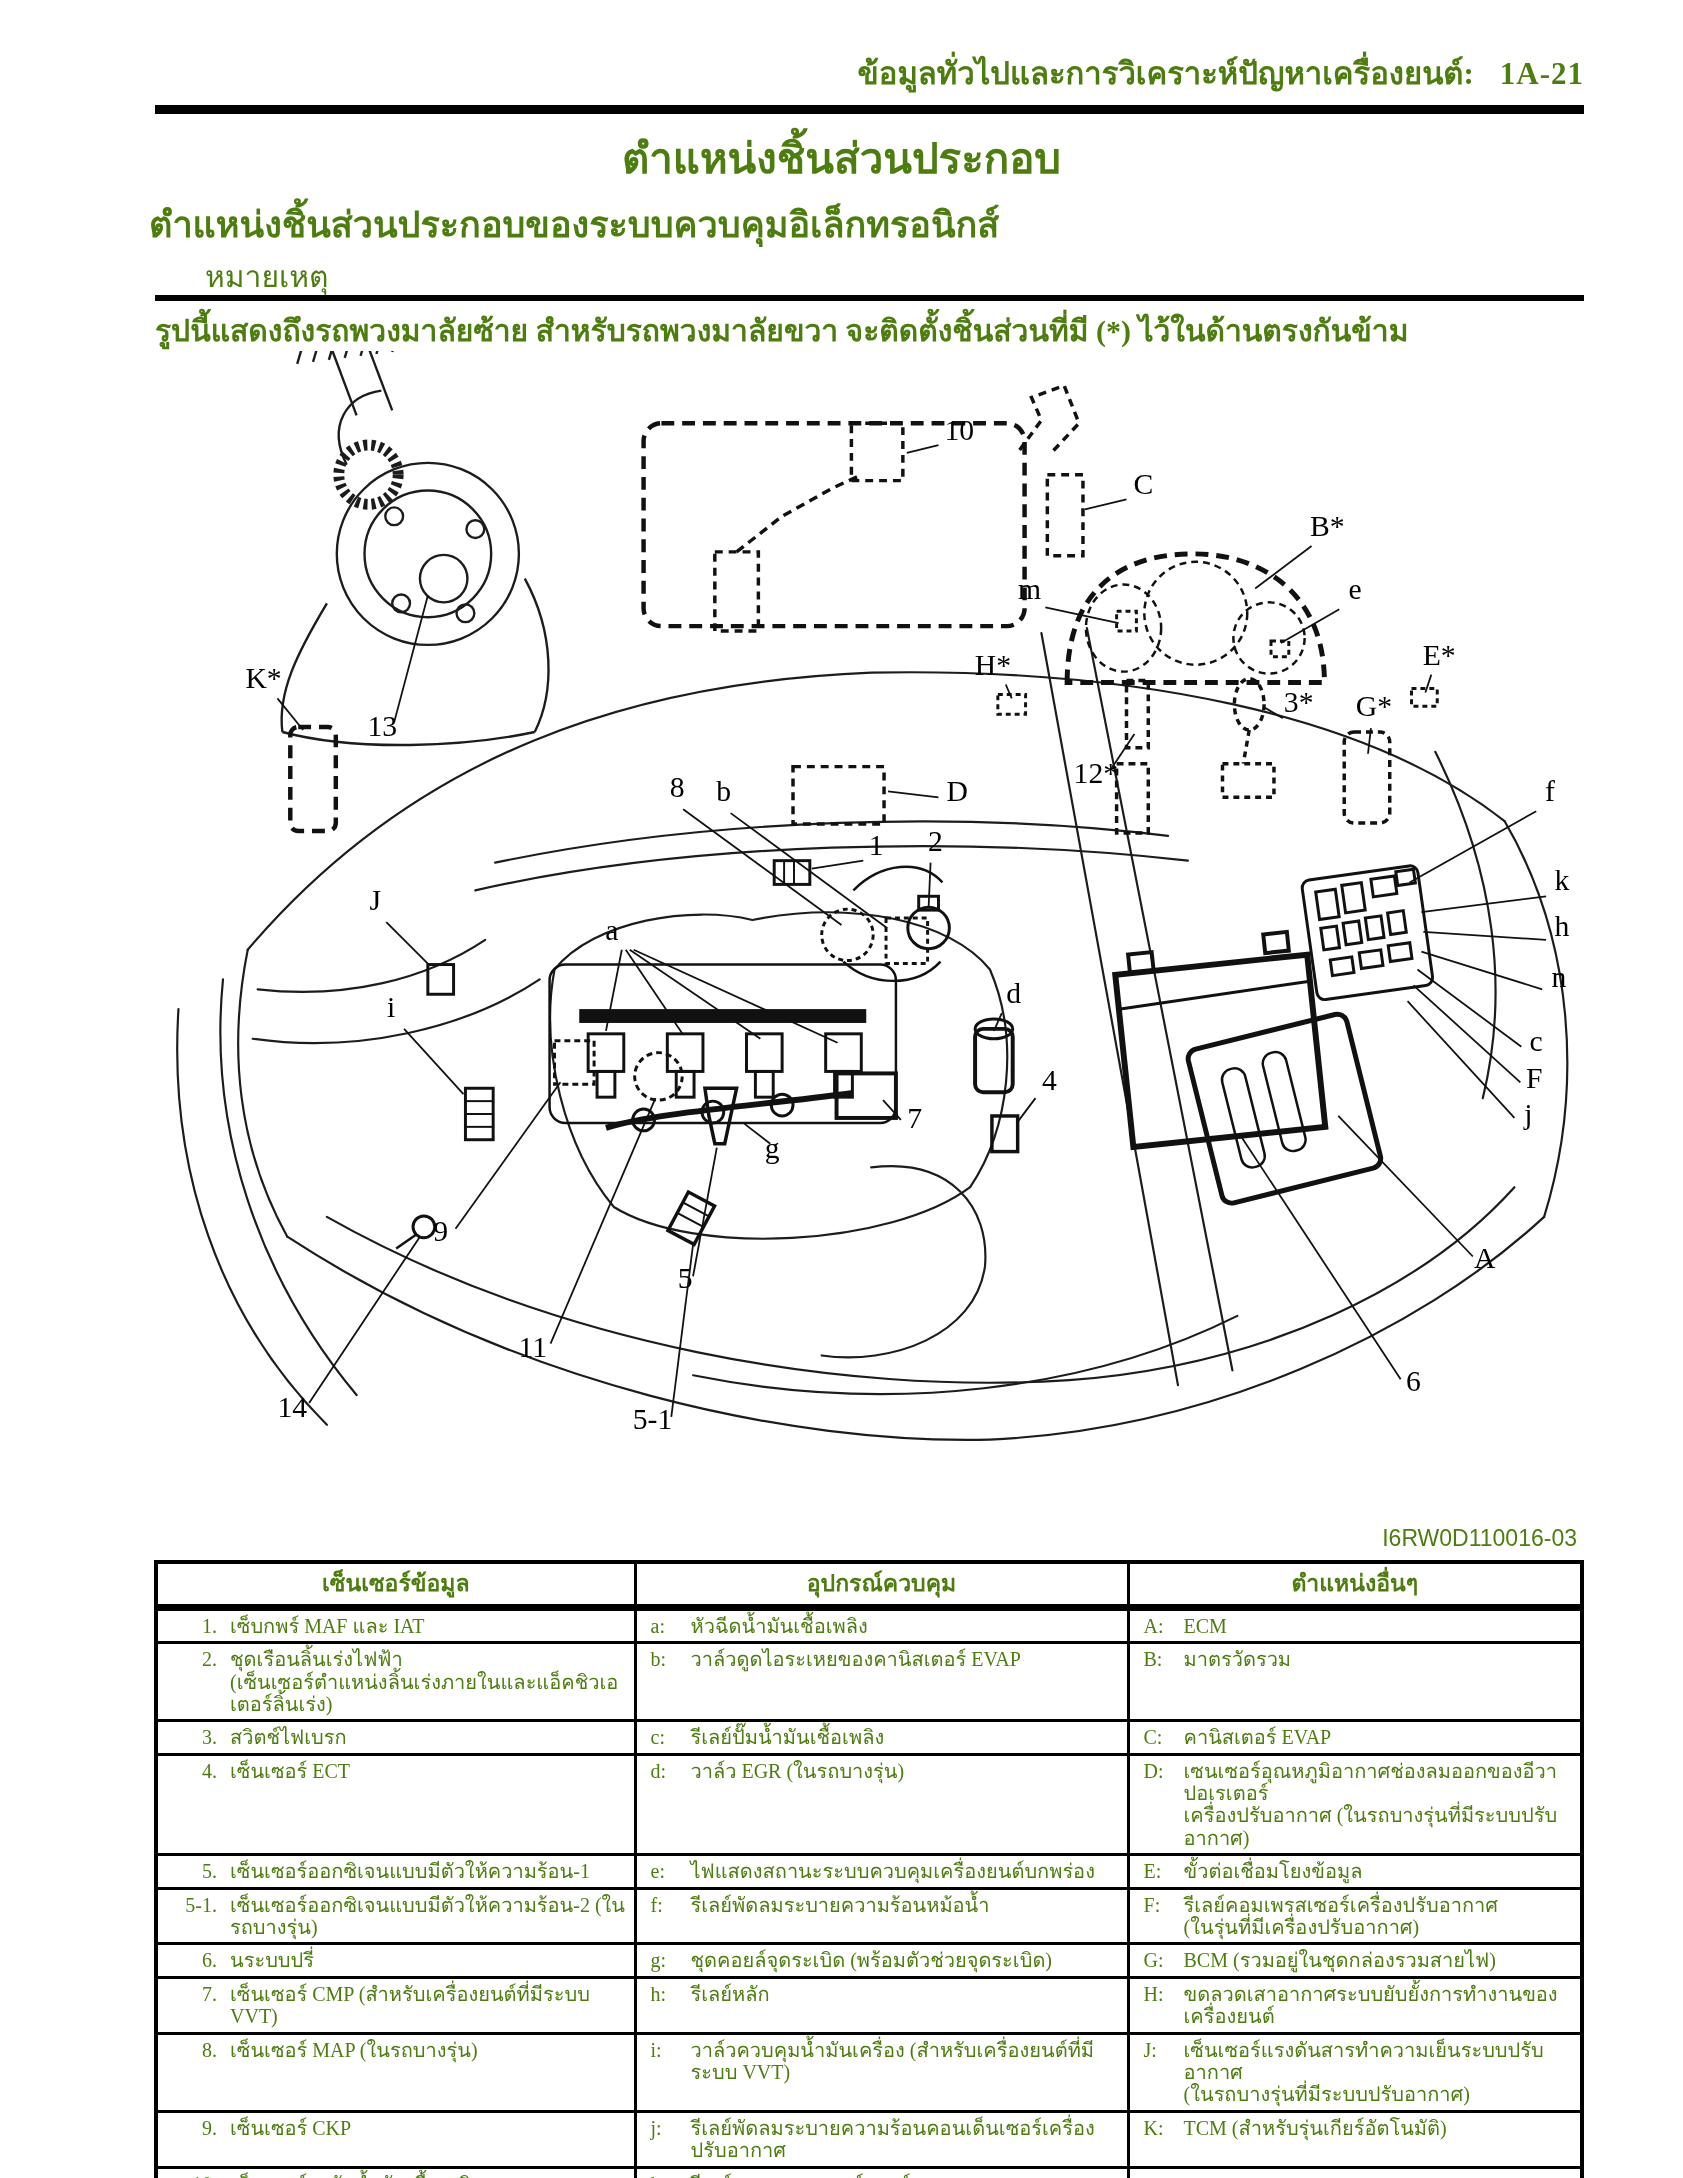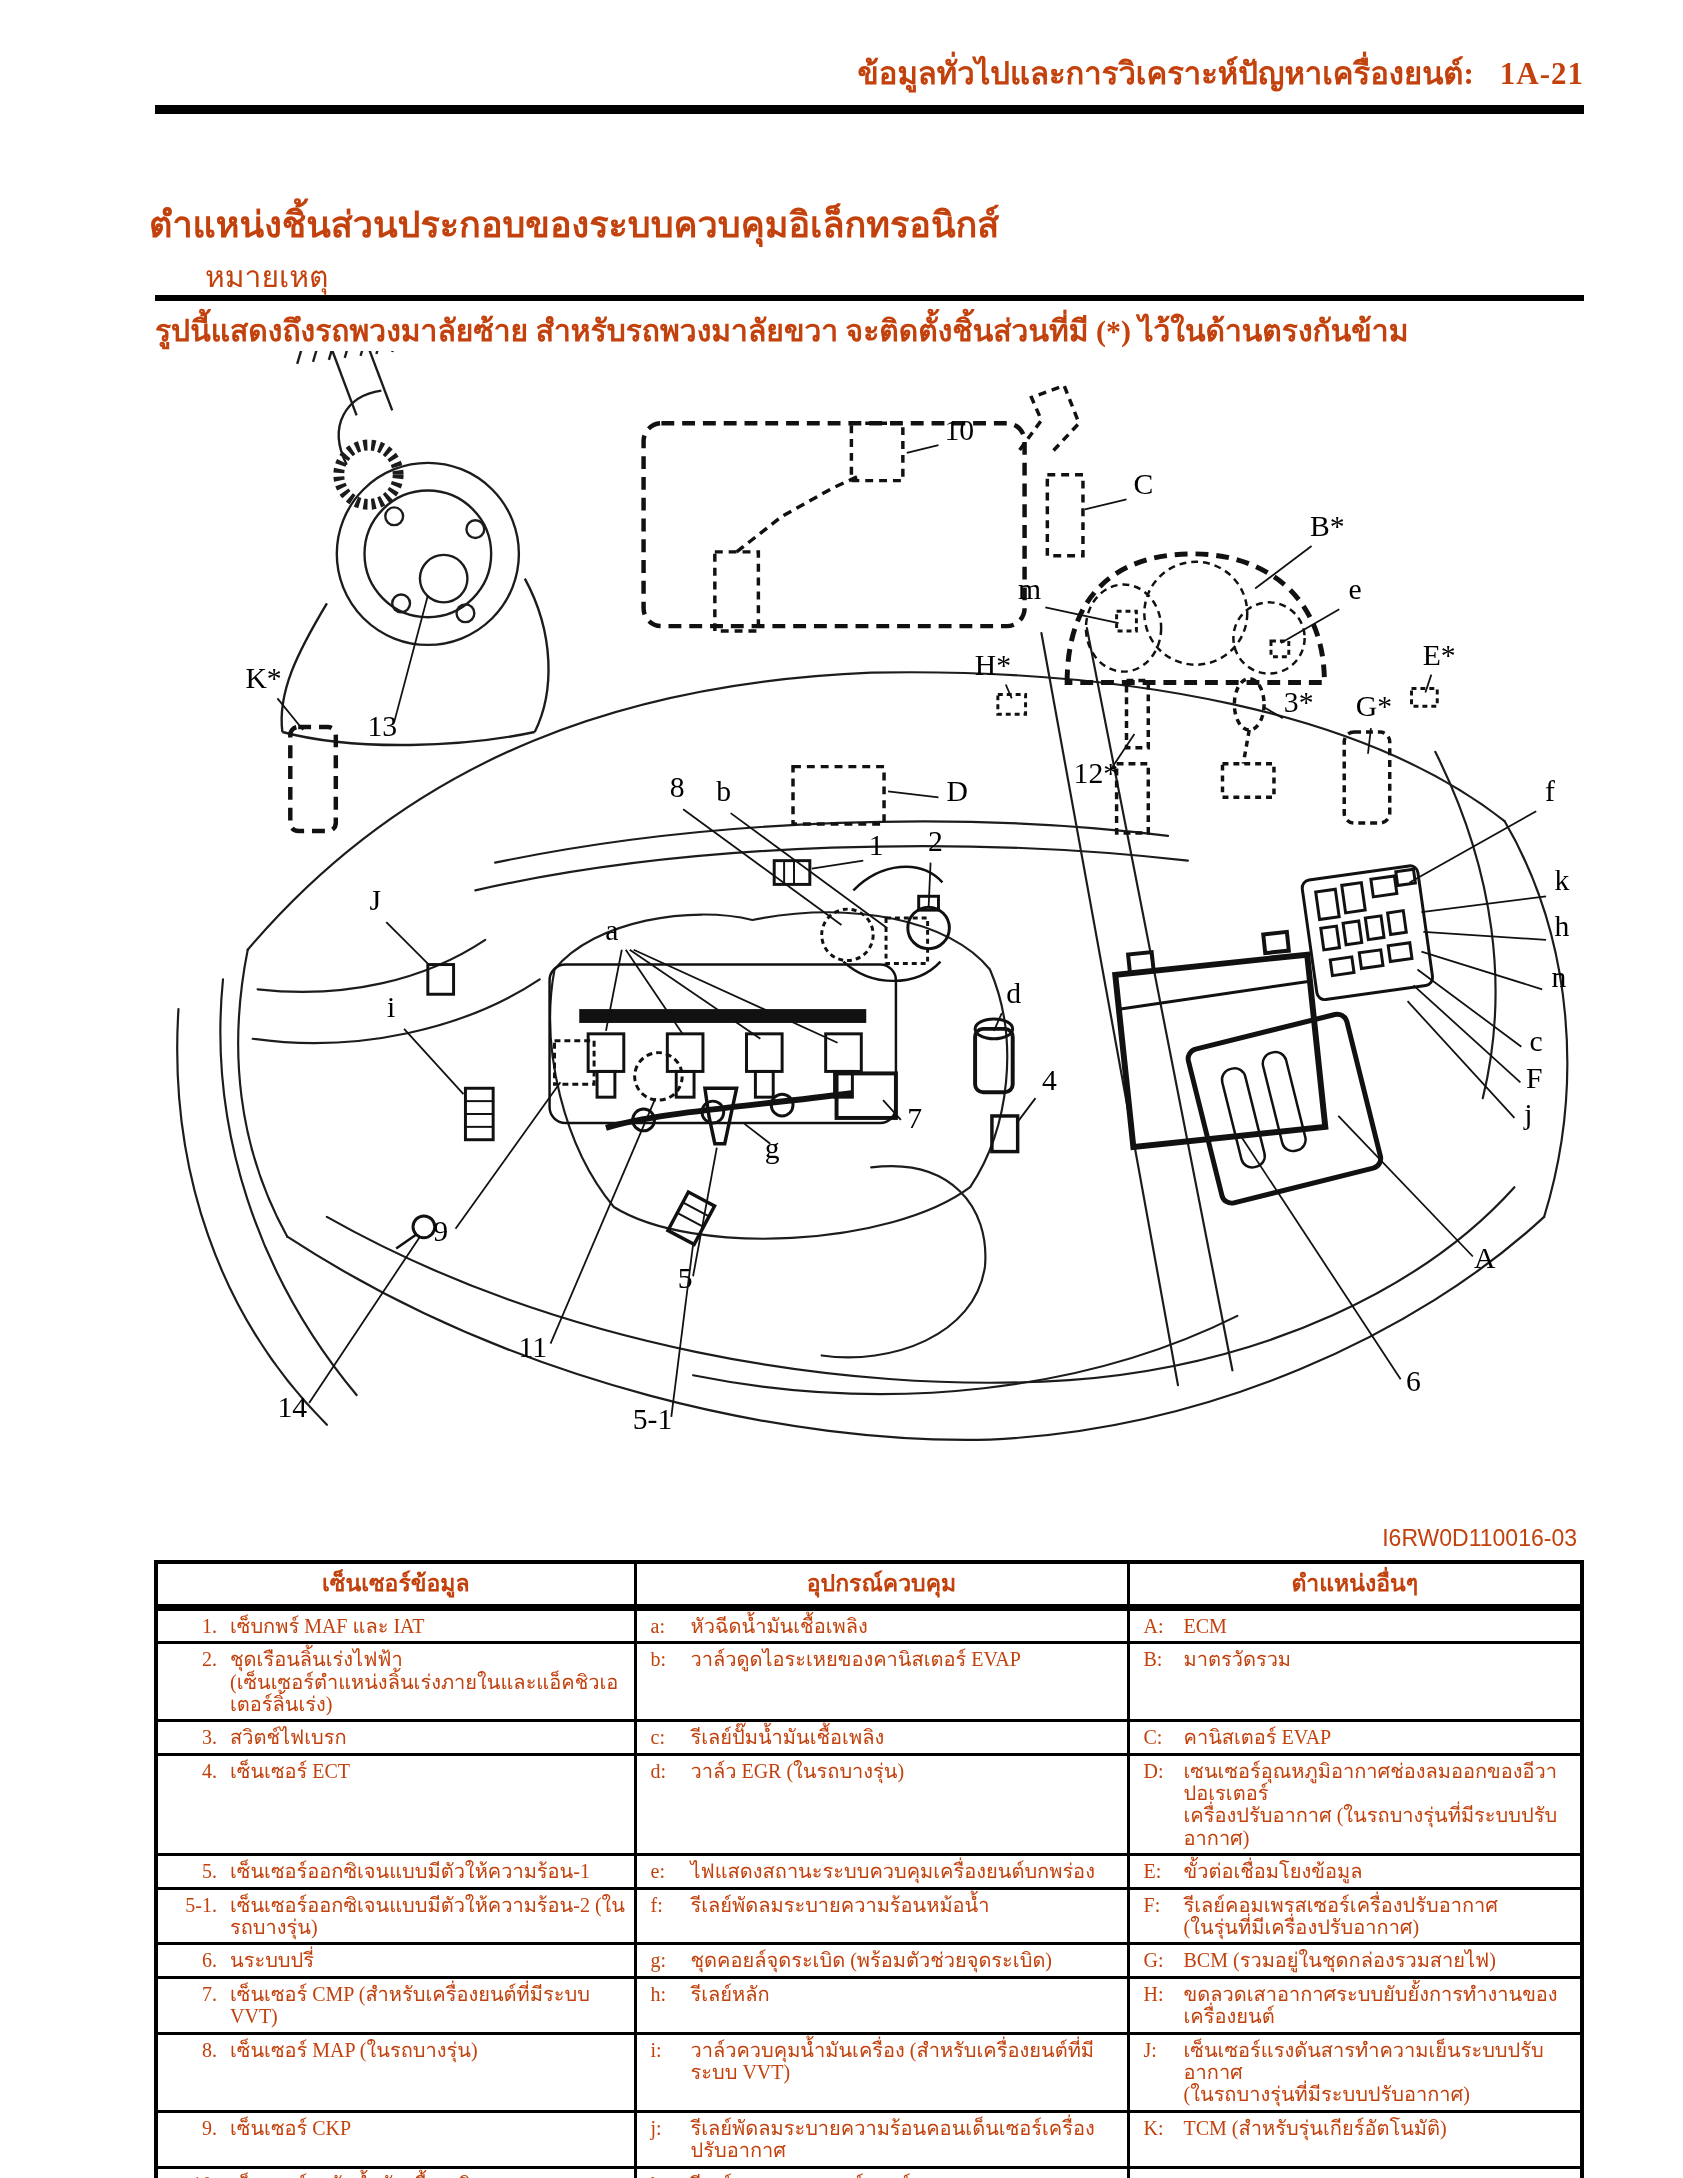--- a/index.html
+++ b/index.html
@@ -1,17 +1,17 @@
 <!DOCTYPE html>
 <html><head>
 <meta charset="utf-8">
 <style>
   html,body{margin:0;padding:0;background:#9a9a9a;}
   .page{position:relative;width:1683px;height:2178px;background:#ffffff;overflow:hidden;
-        font-family:"Liberation Serif","DejaVu Serif",serif;color:#c2410c;}
+        font-family:"Liberation Serif","DejaVu Serif",serif;color:#4d7c0f;}
   .hdr{position:absolute;left:155px;top:48px;width:1429px;text-align:right;
        font-weight:bold;font-size:31px;white-space:nowrap;}
   .hdr .pg{margin-left:26px;letter-spacing:1px;font-family:"Liberation Serif",serif;}
   .hdr-rule{position:absolute;left:155px;top:105px;width:1429px;height:9px;background:#000;}
   .title{position:absolute;left:0;top:125px;width:1683px;text-align:center;
          font-size:42px;font-weight:bold;}
   .section{position:absolute;left:149px;top:196px;font-size:36px;font-weight:bold;}
   .doccode{position:absolute;left:155px;top:224px;width:1374px;text-align:right;
            font-family:"Liberation Sans",sans-serif;font-size:23px;}
   .notelabel{position:absolute;left:205px;top:253px;font-size:30px;font-weight:normal;}
@@ -35,20 +35,21 @@
 </head>
 <body>
 
 <div class="page">
 
   <div class="hdr">
     <span>ข้อมูลทั่วไปและการวิเคราะห์ปัญหาเครื่องยนต์:</span><span class="pg">1A-21</span>
   </div>
   <div class="hdr-rule"></div>
 
+  <div class="title">ตำแหน่งชิ้นส่วนประกอบ</div>
   <div class="section">ตำแหน่งชิ้นส่วนประกอบของระบบควบคุมอิเล็กทรอนิกส์</div>
 
   <div class="notelabel">หมายเหตุ</div>
   <div class="note-rule"></div>
   <div class="notetext">รูปนี้แสดงถึงรถพวงมาลัยซ้าย สำหรับรถพวงมาลัยขวา จะติดตั้งชิ้นส่วนที่มี (*) ไว้ในด้านตรงกันข้าม</div>
 
   <svg class="diagram" width="1683" height="1143" viewBox="0 355 1700 1155">
 
     <g fill="none" stroke="#1c1c1c" stroke-width="2.2" stroke-linecap="round">
       <path d="M250,960 C420,760 640,690 880,680 C1140,675 1380,720 1520,830"></path>

